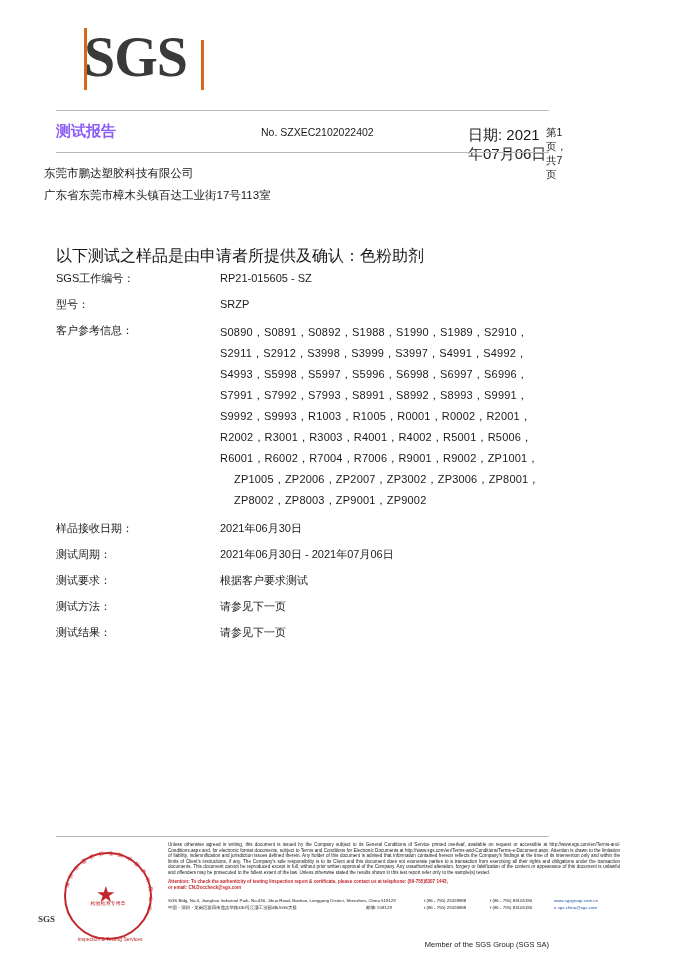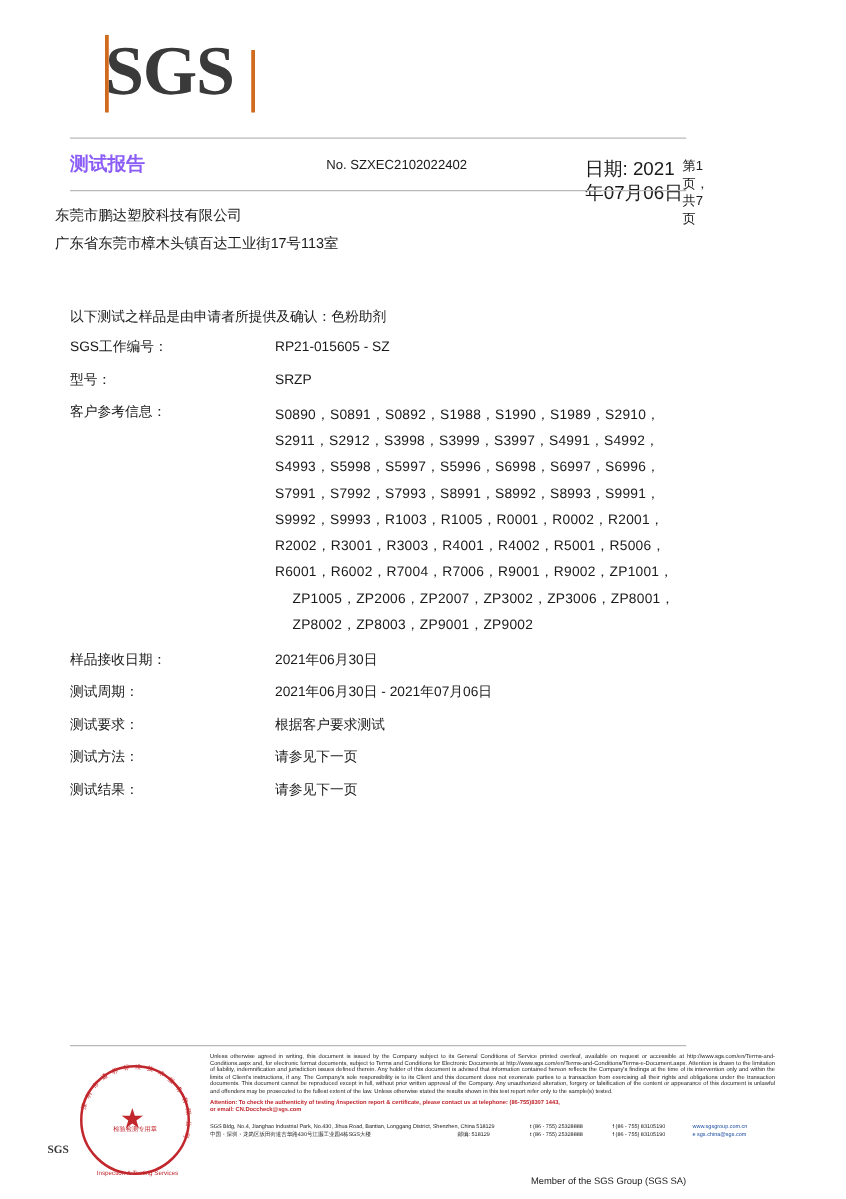--- a/index.html
+++ b/index.html
@@ -119,21 +119,21 @@
     line-height: 22px;
     color: #1a1a1a;
   }
 
   
   .sample-desc {
     position: absolute;
     left: 56px;
     top: 246px;
     width: 560px;
-    font-size: 11px;
+    font-size: 16px;
     color: #1a1a1a;
   }
 
   
   .fields {
     position: absolute;
     left: 56px;
     top: 270px;
     width: 560px;
     font-size: 11px;

